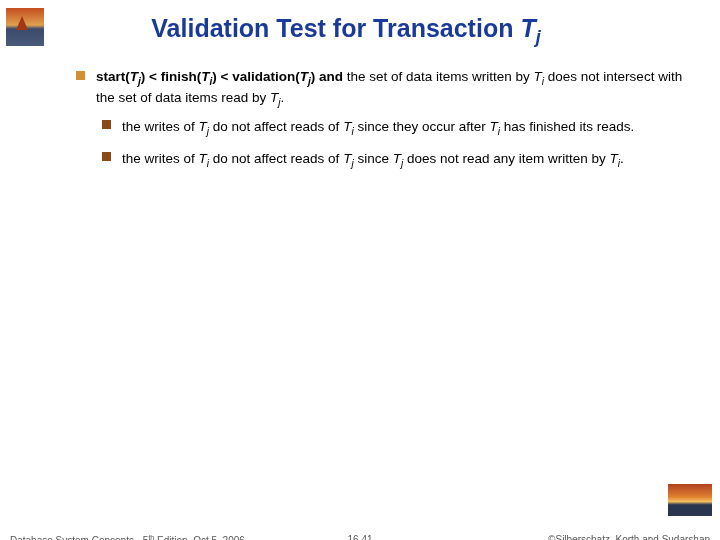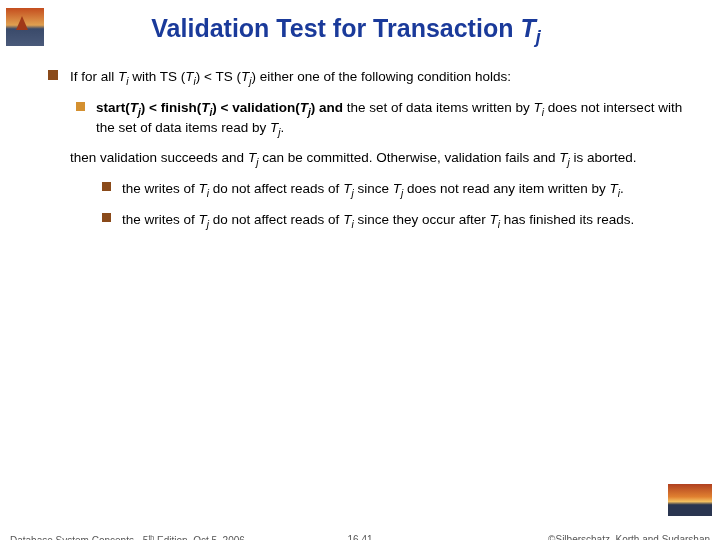--- a/index.html
+++ b/index.html
@@ -126,40 +126,34 @@
 <body>
 
 <div class="logo-topleft"></div>
 
 <div class="title">
   <span>Validation Test for Transaction </span><span class="ital">T</span><span class="sub">j</span>
 </div>
 
 <div class="content">
 
-  <div class="b1">
-    <span>If for all </span><span class="ital">T</span><span class="sub">i</span><span> with TS (</span><span class="ital">T</span><span class="sub">i</span><span>) &lt; TS (</span><span class="ital">T</span><span class="sub">j</span><span>) either one of the following condition holds:</span>
-  </div>
 
 
   <div class="b2">
     <span class="bold">start(</span><span class="ital bold">T</span><span class="sub bold">j</span><span class="bold">) &lt; finish(</span><span class="ital bold">T</span><span class="sub bold">i</span><span class="bold">) &lt; validation(</span><span class="ital bold">T</span><span class="sub bold">j</span><span class="bold">) and</span><span> the set of data items written by </span><span class="ital">T</span><span class="sub">i</span><span> does not intersect with the set of data items read by </span><span class="ital">T</span><span class="sub">j</span><span>.</span>
   </div>
 
-  <div class="cont">
-    <span>then validation succeeds and </span><span class="ital">T</span><span class="sub">j</span><span> can be committed.  Otherwise, validation fails and </span><span class="ital">T</span><span class="sub">j</span><span> is aborted.</span>
-  </div>
 
 
   <div class="b2b">
-    <span>the writes of </span><span class="ital">T</span><span class="sub">i</span><span> do not affect reads of </span><span class="ital">T</span><span class="sub">j</span><span> since </span><span class="ital">T</span><span class="sub">j</span><span> does not read any item written by </span><span class="ital">T</span><span class="sub">i</span><span>.</span>
+    <span>the writes of </span><span class="ital">T</span><span class="sub">j</span><span> do not affect reads of </span><span class="ital">T</span><span class="sub">i</span><span> since they occur after </span><span class="ital">T</span><span class="sub">i</span><span> has finished its reads.</span>
   </div>
 
   <div class="b2b">
-    <span>the writes of </span><span class="ital">T</span><span class="sub">j</span><span> do not affect reads of </span><span class="ital">T</span><span class="sub">i</span><span> since they occur after </span><span class="ital">T</span><span class="sub">i</span><span> has finished its reads.</span>
+    <span>the writes of </span><span class="ital">T</span><span class="sub">i</span><span> do not affect reads of </span><span class="ital">T</span><span class="sub">j</span><span> since </span><span class="ital">T</span><span class="sub">j</span><span> does not read any item written by </span><span class="ital">T</span><span class="sub">i</span><span>.</span>
   </div>
 
 </div>
 
 <div class="logo-bottomright"></div>
 
 <div class="footer">
   <div class="footer-left">
     <span>Database System Concepts - 5</span><span class="sup">th</span><span> Edition, Oct 5, 2006</span>
   </div>

